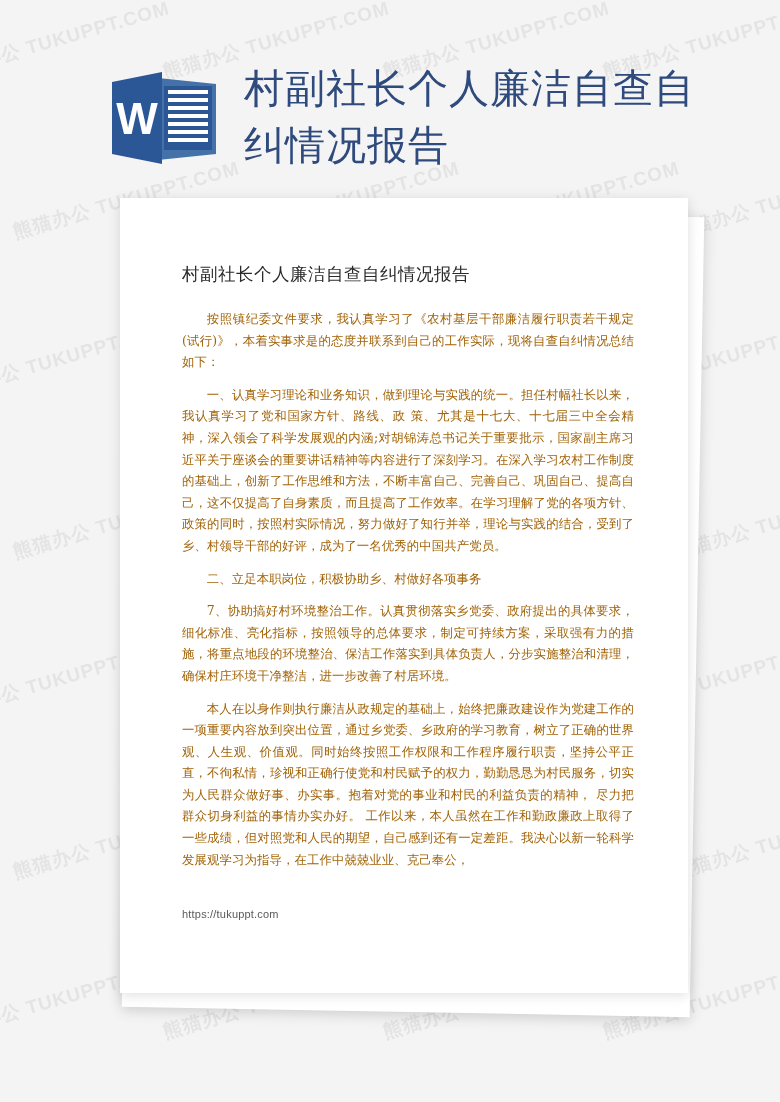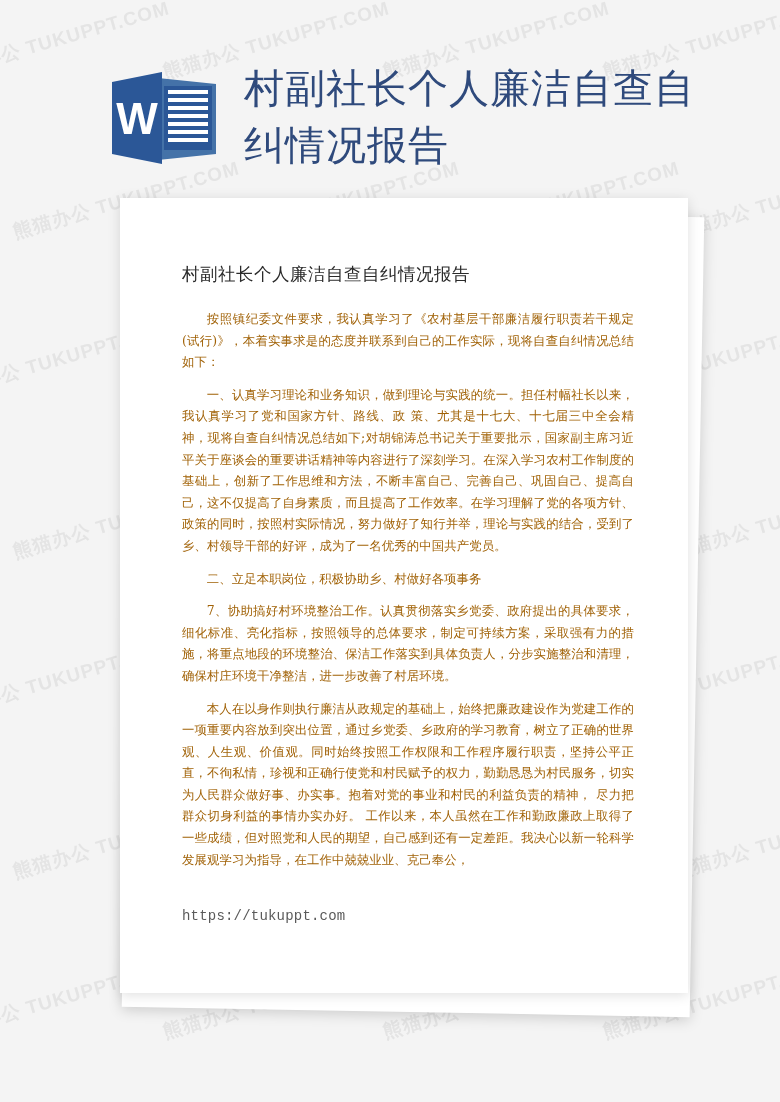--- a/index.html
+++ b/index.html
@@ -121,22 +121,22 @@
     text-align: justify;
     text-justify: inter-character;
     margin: 0 0 11px 0;
     text-indent: 2em;
     letter-spacing: 0.1px;
   }
   #footer-url {
     position: absolute;
     left: 62px;
     top: 710px;
-    font-family: Liberation Mono, monospace;
-    font-size: 14px;
+    font-family: Liberation Sans, sans-serif;
+    font-size: 11px;
     color: #5a5a5a;
     z-index: 6;
     letter-spacing: 0.2px;
   }
 </style>
 </head>
 <body>
 
 <div id="watermark-layer">
     <div class="wm" style="left: -60px; top: 60px;">熊猫办公 TUKUPPT.COM</div>
@@ -198,20 +198,20 @@
 
   <div id="doc-title">村副社长个人廉洁自查自纠情况报告</div>
 </div>
 
 <div id="page-front">
 
   <div id="page-content">
     <h1 id="body-title">村副社长个人廉洁自查自纠情况报告</h1>
 
     <p class="para">按照镇纪委文件要求，我认真学习了《农村基层干部廉洁履行职责若干规定(试行)》，本着实事求是的态度并联系到自己的工作实际，现将自查自纠情况总结如下：</p>
-    <p class="para">一、认真学习理论和业务知识，做到理论与实践的统一。担任村幅社长以来，我认真学习了党和国家方针、路线、政 策、尤其是十七大、十七届三中全会精神，现将自查自纠情况总结如下;对胡锦涛总书记关于重要批示，国家副主席习近平关于座谈会的重要讲话精神等内容进行了深刻学习。在深入学习农村工作制度的基础上，创新了工作思维和方法，不断丰富自己、完善自己、巩固自己、提高自己，这不仅提高了自身素质，而且提高了工作效率。在学习理解了党的各项方针、政策的同时，按照村实际情况，努力做好了知行并举，理论与实践的结合，受到了乡、村领导干部的好评，成为了一名优秀的中国共产党员。</p>
+    <p class="para">一、认真学习理论和业务知识，做到理论与实践的统一。担任村幅社长以来，我认真学习了党和国家方针、路线、政 策、尤其是十七大、十七届三中全会精神，深入领会了科学发展观的内涵;对胡锦涛总书记关于重要批示，国家副主席习近平关于座谈会的重要讲话精神等内容进行了深刻学习。在深入学习农村工作制度的基础上，创新了工作思维和方法，不断丰富自己、完善自己、巩固自己、提高自己，这不仅提高了自身素质，而且提高了工作效率。在学习理解了党的各项方针、政策的同时，按照村实际情况，努力做好了知行并举，理论与实践的结合，受到了乡、村领导干部的好评，成为了一名优秀的中国共产党员。</p>
     <p class="para">二、立足本职岗位，积极协助乡、村做好各项事务</p>
     <p class="para">7、协助搞好村环境整治工作。认真贯彻落实乡党委、政府提出的具体要求，细化标准、亮化指标，按照领导的总体要求，制定可持续方案，采取强有力的措施，将重点地段的环境整治、保洁工作落实到具体负责人，分步实施整治和清理，确保村庄环境干净整洁，进一步改善了村居环境。</p>
     <p class="para">本人在以身作则执行廉洁从政规定的基础上，始终把廉政建设作为党建工作的一项重要内容放到突出位置，通过乡党委、乡政府的学习教育，树立了正确的世界观、人生观、价值观。同时始终按照工作权限和工作程序履行职责，坚持公平正直，不徇私情，珍视和正确行使党和村民赋予的权力，勤勤恳恳为村民服务，切实为人民群众做好事、办实事。抱着对党的事业和村民的利益负责的精神， 尽力把群众切身利益的事情办实办好。 工作以来，本人虽然在工作和勤政廉政上取得了一些成绩，但对照党和人民的期望，自己感到还有一定差距。我决心以新一轮科学发展观学习为指导，在工作中兢兢业业、克己奉公，</p>
   </div>
 
   <div id="footer-url">https://tukuppt.com</div>
 </div>
 
 </body></html>

